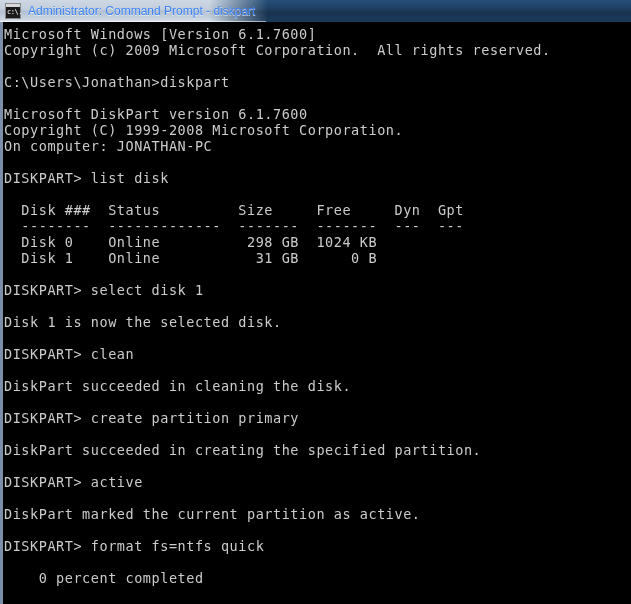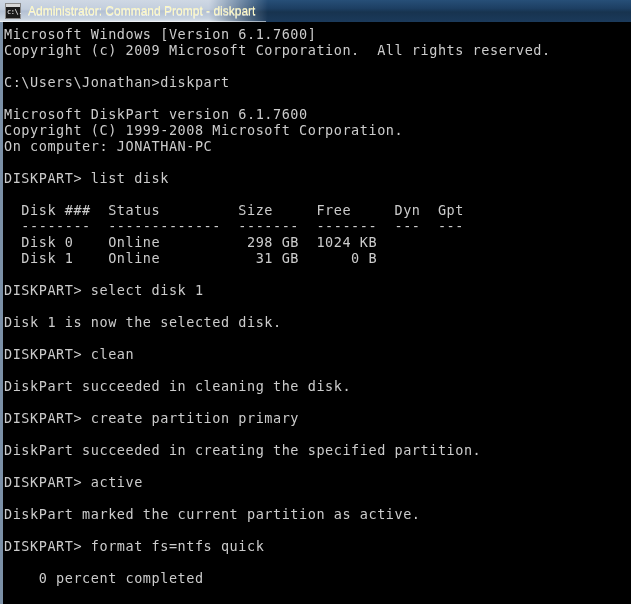--- a/index.html
+++ b/index.html
@@ -158,21 +158,21 @@
 <div id="window">
 
   <div id="titlebar">
     <div id="glass"></div>
     <div id="glass-edge"></div>
     <div id="title-content">
       <div id="app-icon">
         <div class="bar"></div>
         <div class="prompt">c:\.</div>
       </div>
-      <div id="title-text" style="color: #fef9c3;">Administrator: Command Prompt - diskpart</div>
+      <div id="title-text" style="color: #3b82f6;">Administrator: Command Prompt - diskpart</div>
     </div>
   </div>
 
   <div id="console" style="background: rgb(0, 0, 0);">
     <div id="left-border"></div>
     <div id="screen" style="color: rgb(204, 204, 204);"><div class="line">Microsoft Windows [Version 6.1.7600]</div><div class="line">Copyright (c) 2009 Microsoft Corporation.  All rights reserved.</div><div class="line">&nbsp;</div><div class="line">C:\Users\Jonathan&gt;diskpart</div><div class="line">&nbsp;</div><div class="line">Microsoft DiskPart version 6.1.7600</div><div class="line">Copyright (C) 1999-2008 Microsoft Corporation.</div><div class="line">On computer: JONATHAN-PC</div><div class="line">&nbsp;</div><div class="line">DISKPART&gt; list disk</div><div class="line">&nbsp;</div><div class="line">  Disk ###  Status         Size     Free     Dyn  Gpt</div><div class="line">  --------  -------------  -------  -------  ---  ---</div><div class="line">  Disk 0    Online          298 GB  1024 KB</div><div class="line">  Disk 1    Online           31 GB      0 B</div><div class="line">&nbsp;</div><div class="line">DISKPART&gt; select disk 1</div><div class="line">&nbsp;</div><div class="line">Disk 1 is now the selected disk.</div><div class="line">&nbsp;</div><div class="line">DISKPART&gt; clean</div><div class="line">&nbsp;</div><div class="line">DiskPart succeeded in cleaning the disk.</div><div class="line">&nbsp;</div><div class="line">DISKPART&gt; create partition primary</div><div class="line">&nbsp;</div><div class="line">DiskPart succeeded in creating the specified partition.</div><div class="line">&nbsp;</div><div class="line">DISKPART&gt; active</div><div class="line">&nbsp;</div><div class="line">DiskPart marked the current partition as active.</div><div class="line">&nbsp;</div><div class="line">DISKPART&gt; format fs=ntfs quick</div><div class="line">&nbsp;</div><div class="line">    0 percent completed</div><div class="line">&nbsp;</div><div class="line">DiskPart has encountered an error: The parameter is incorrect.</div></div>
   </div>
 
 </div>
 

